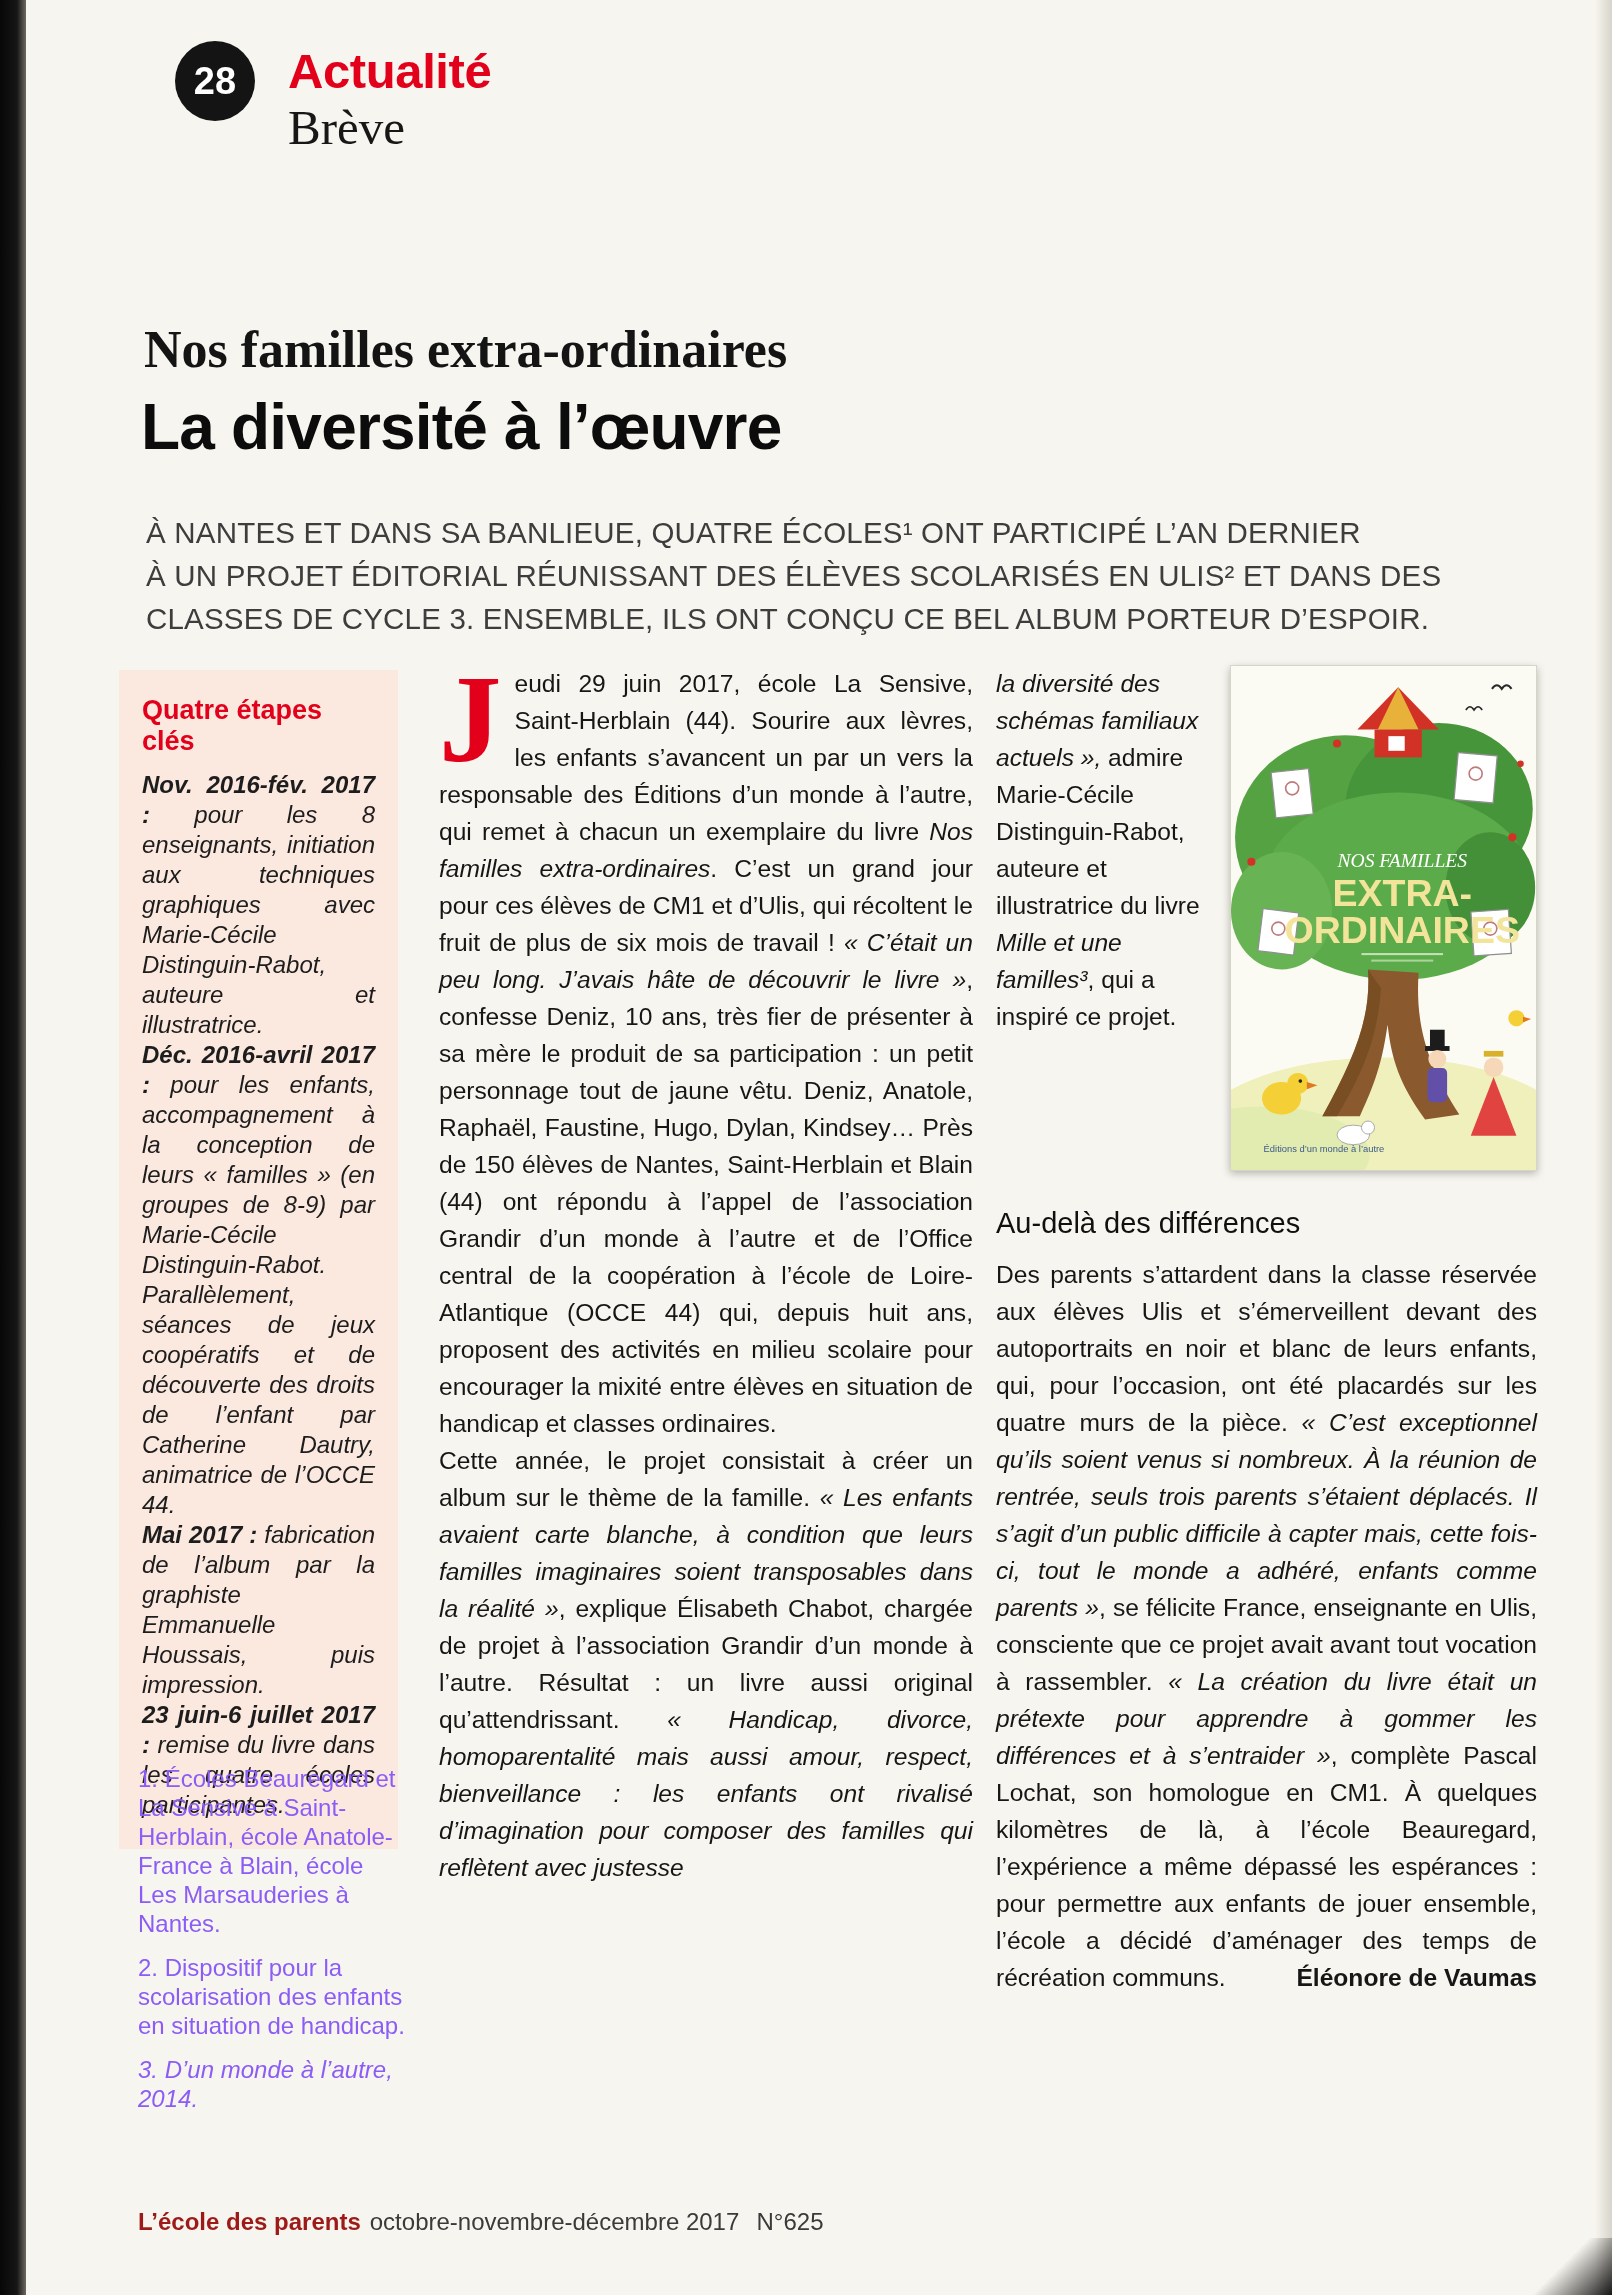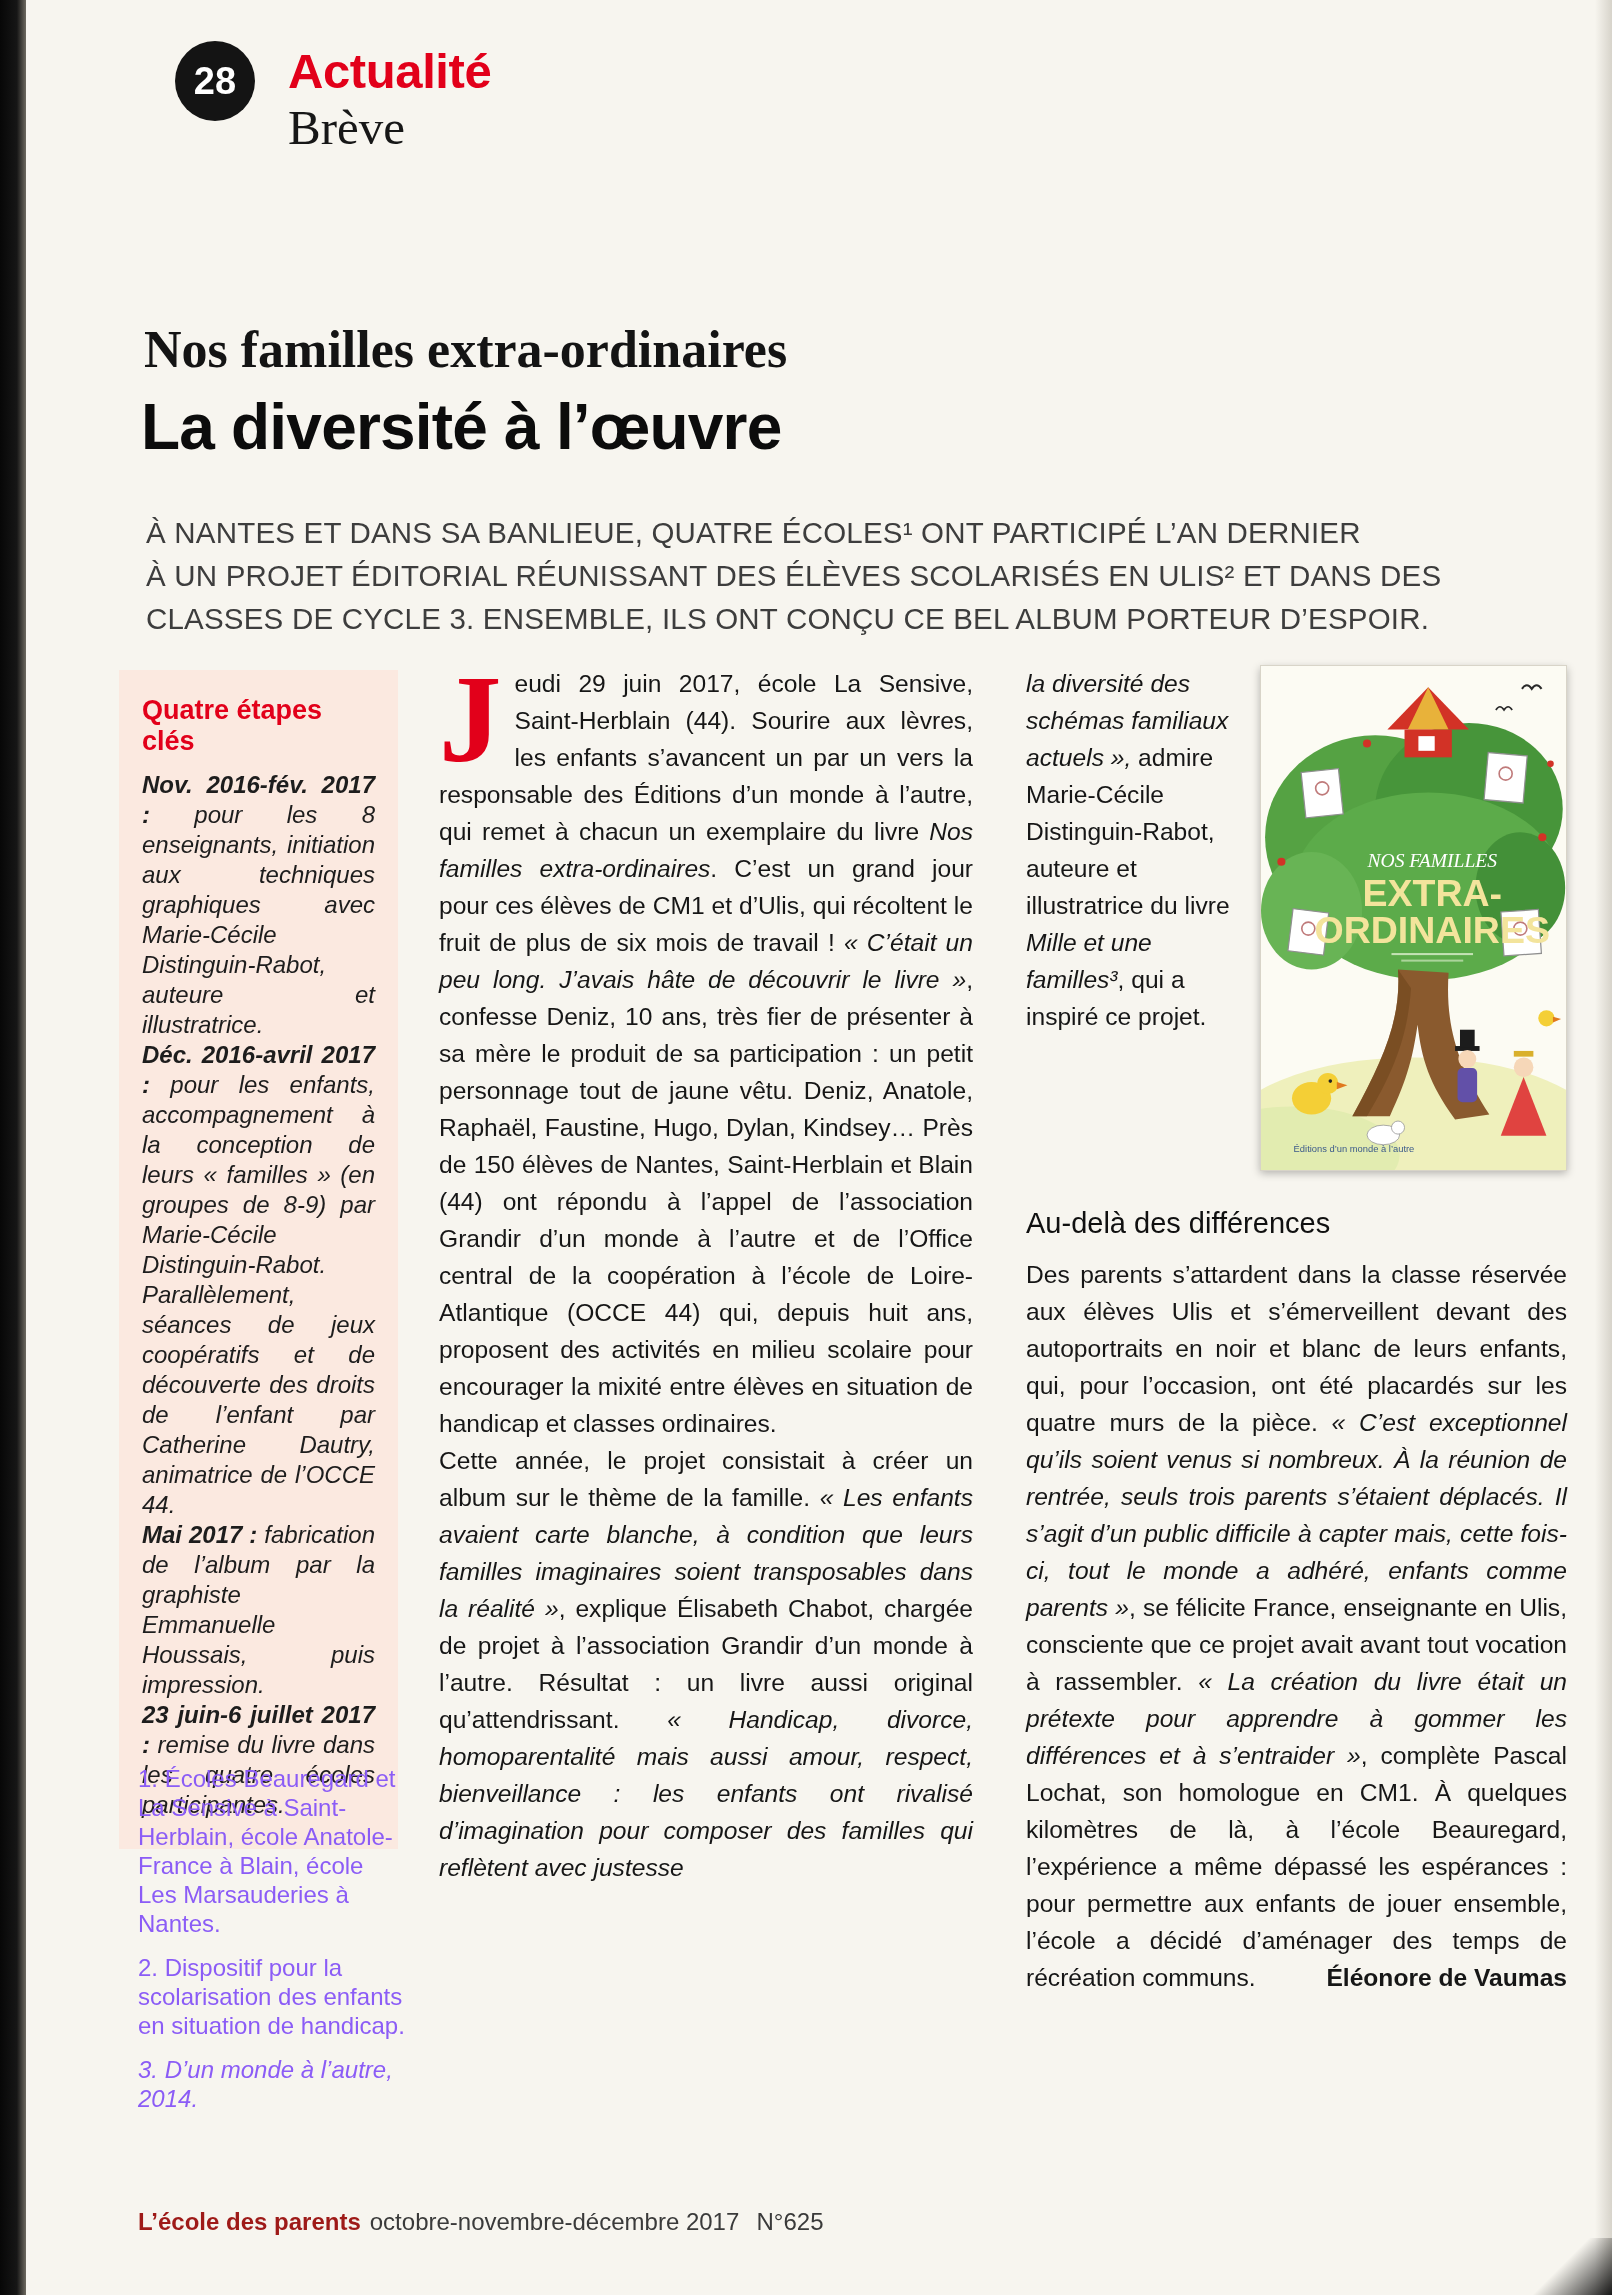--- a/index.html
+++ b/index.html
@@ -85,21 +85,21 @@
     hyphens:auto; -webkit-hyphens:auto;
   }
   .dropcap {
     float:left; font-family:"Liberation Serif", serif; font-weight:bold;
     font-size:125px; line-height:95px; color:#e2001a;
     padding:6.6px 13px 0 0;
   }
   .it { font-style:italic; }
 
   
-  .col-right { position:absolute; left:1026px; top:665px; width:541px; }
+  .col-right { position:absolute; left:996px; top:665px; width:541px; }
   .right-top { display:flex; align-items:flex-start; }
   .cont-text {
     width:207px; font-size:24.6px; line-height:37px; color:#161616;
     hyphens:auto; -webkit-hyphens:auto;
   }
   .cover-wrap {
     width:307px; height:506px; margin-left:28px; flex:none;
     background:#fff; box-shadow:0 2.5px 8.2px rgba(0,0,0,.28);
     border:0.8px solid #d8d4c8;
   }

